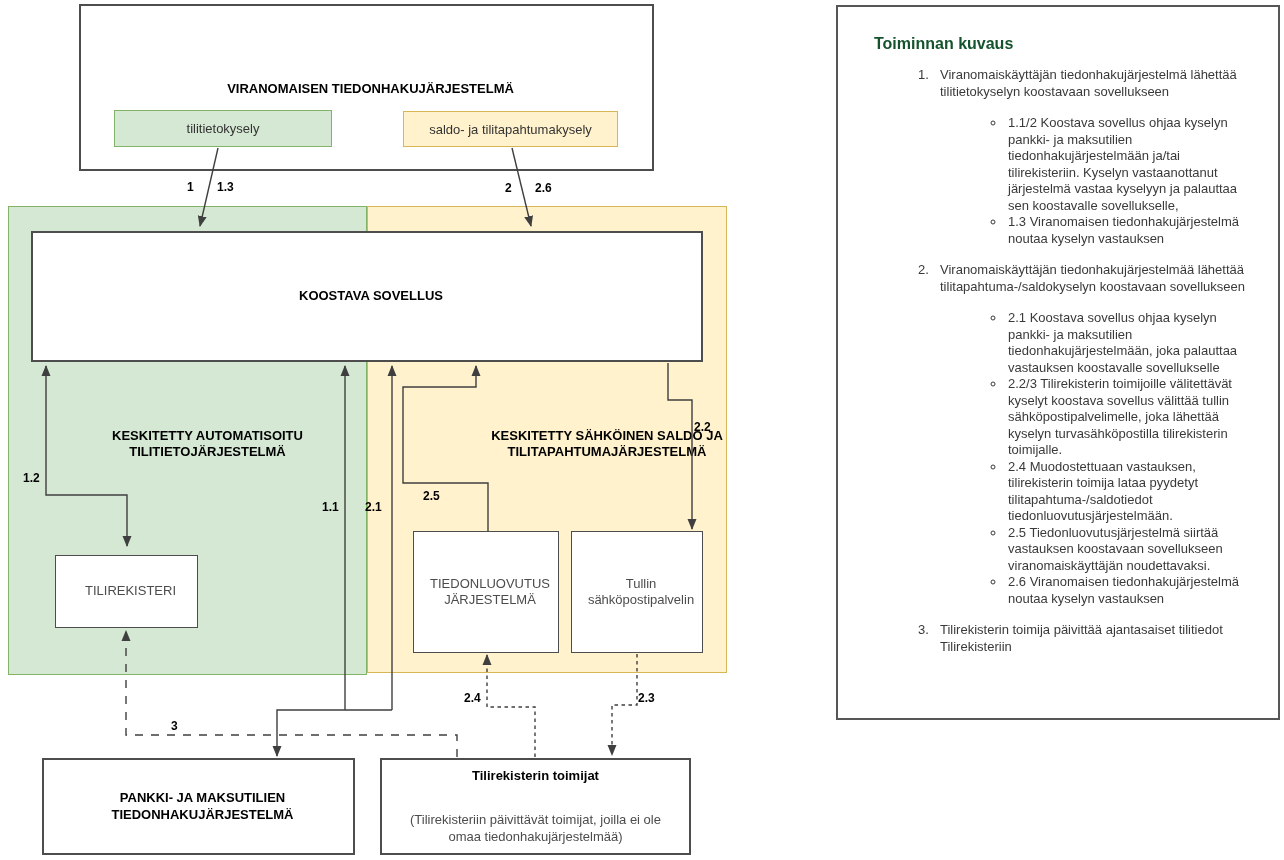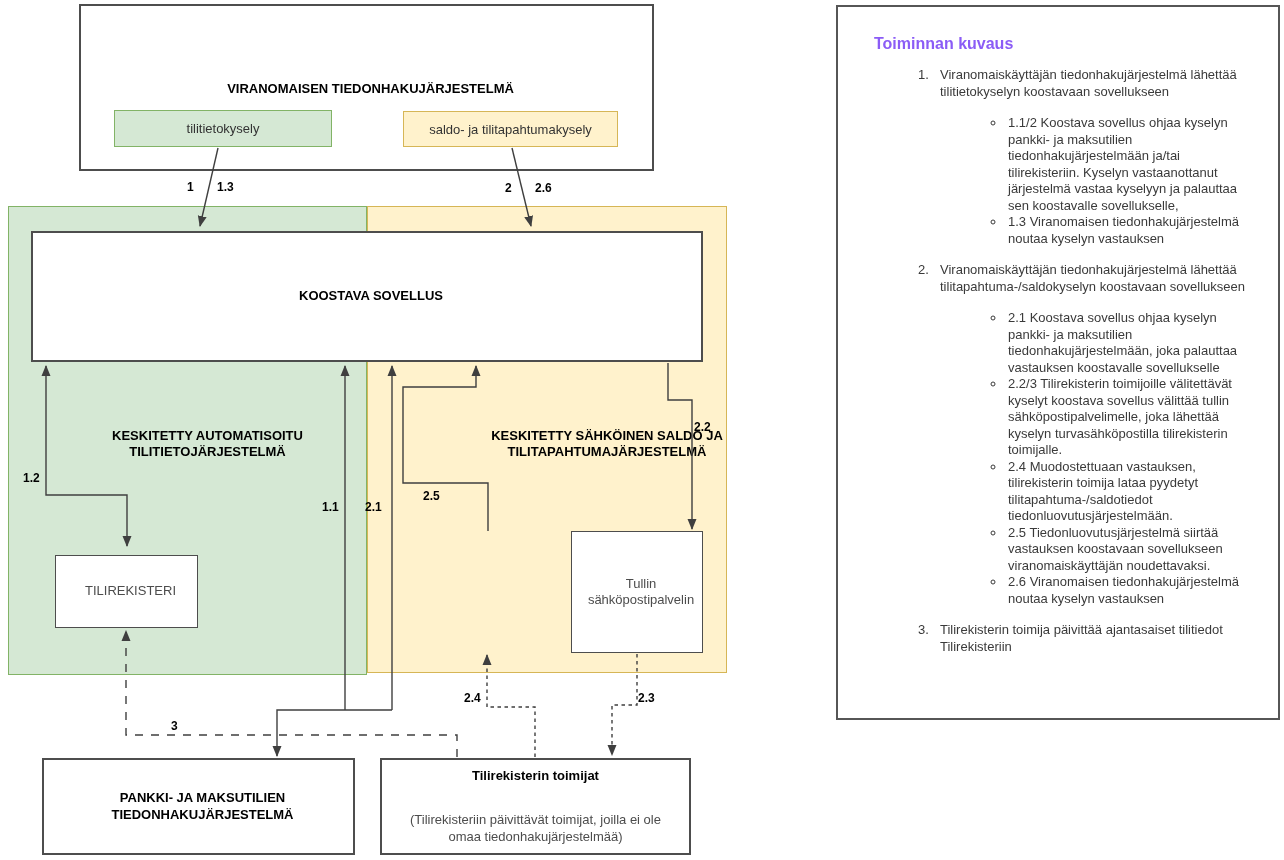--- a/index.html
+++ b/index.html
@@ -40,21 +40,21 @@
     white-space:nowrap;
   }
 
   svg.wires { position:absolute; left:0; top:0; pointer-events:none; }
 
   
   .panel {
     border:2px solid #565656; background:#fff;
     padding:28px 30px 0 36px; color:#3a3a3a;
   }
-  .panel-title { font-size:16px; font-weight:bold; color:#8b5cf6; margin:0 0 14px 0; }
+  .panel-title { font-size:16px; font-weight:bold; color:#14532d; margin:0 0 14px 0; }
   .panel ol { list-style:none; margin:0; padding:0 0 0 66px; font-size:13px; line-height:16.5px; }
   .panel ol > li { position:relative; margin-bottom:15px; }
   .panel .num { position:absolute; left:-22px; top:0; }
   .panel ul {
     list-style:circle; margin:15px 0 15px 0; padding:0 0 0 66px;
   }
   .panel ul > li { margin:0; padding-left:2px; }
 </style>
 </head>
 <body>
@@ -71,20 +71,22 @@
 
   <div class="abs node" style="left:79px; top:4px; width:575px; height:167px; background:#fff;"></div>
   <div class="abs bold-label" style="left:79px; top:81px; width:575px; text-align:center; font-size:13px;">VIRANOMAISEN TIEDONHAKUJÄRJESTELMÄ</div>
 
   <div class="qbox" style="left:403px; top:111px; width:215px; height:36px; background:#fff2cc; border-color:#d6b656;">saldo- ja tilitapahtumakysely</div>
   <div class="qbox" style="left:114px; top:110px; width:218px; height:37px; background:#d5e8d4; border-color:#82b366;">tilitietokysely</div>
 
   <div class="abs node bold-label" style="left:31px; top:231px; width:672px; height:131px;">KOOSTAVA SOVELLUS</div>
 
   <div class="abs node thin gray-text" style="left:55px; top:555px; width:143px; height:73px;">TILIREKISTERI</div>
+  <div class="abs node thin gray-text pre" style="left:413px; top:531px; width:146px; height:122px;">TIEDONLUOVUTUS
+JÄRJESTELMÄ</div>
   <div class="abs node bold-label pre" style="left:42px; top:758px; width:313px; height:97px;">PANKKI- JA MAKSUTILIEN
 TIEDONHAKUJÄRJESTELMÄ</div>
 
   <div class="abs node thin gray-text pre" style="left:571px; top:531px; width:132px; height:122px;">Tullin
 sähköpostipalvelin</div>
 
   <div class="abs node" style="left:380px; top:758px; width:311px; height:97px; flex-direction:column; gap:28px; padding:8px 12px;">
     <div class="bold-label" style="font-size:13px;">Tilirekisterin toimijat</div>
     <div class="gray-text" style="font-size:13px;text-align:center;">(Tilirekisteriin päivittävät toimijat, joilla ei ole omaa tiedonhakujärjestelmää)</div>
   </div>
@@ -129,21 +131,21 @@
       <li>
         <span class="num">1.</span>
         <span>Viranomaiskäyttäjän tiedonhakujärjestelmä lähettää tilitietokyselyn koostavaan sovellukseen</span>
         <ul>
           <li>1.1/2 Koostava sovellus ohjaa kyselyn pankki- ja maksutilien tiedonhakujärjestelmään ja/tai tilirekisteriin. Kyselyn vastaanottanut järjestelmä vastaa kyselyyn ja palauttaa sen koostavalle sovellukselle,</li>
           <li>1.3 Viranomaisen tiedonhakujärjestelmä noutaa kyselyn vastauksen</li>
         </ul>
       </li>
       <li>
         <span class="num">2.</span>
-        <span>Viranomaiskäyttäjän tiedonhakujärjestelmä lähettää tilitapahtuma-/saldokyselyn koostavaan sovellukseen</span>
+        <span>Viranomaiskäyttäjän tiedonhakujärjestelmää lähettää tilitapahtuma-/saldokyselyn koostavaan sovellukseen</span>
         <ul>
           <li>2.1 Koostava sovellus ohjaa kyselyn pankki- ja maksutilien tiedonhakujärjestelmään, joka palauttaa vastauksen koostavalle sovellukselle</li>
           <li>2.2/3 Tilirekisterin toimijoille välitettävät kyselyt koostava sovellus välittää tullin sähköpostipalvelimelle, joka lähettää kyselyn turvasähköpostilla tilirekisterin toimijalle.</li>
           <li>2.4 Muodostettuaan vastauksen, tilirekisterin toimija lataa pyydetyt tilitapahtuma-/saldotiedot tiedonluovutusjärjestelmään.</li>
           <li>2.5 Tiedonluovutusjärjestelmä siirtää vastauksen koostavaan sovellukseen viranomaiskäyttäjän noudettavaksi.</li>
           <li>2.6 Viranomaisen tiedonhakujärjestelmä noutaa kyselyn vastauksen</li>
         </ul>
       </li>
       <li>
         <span class="num">3.</span>

